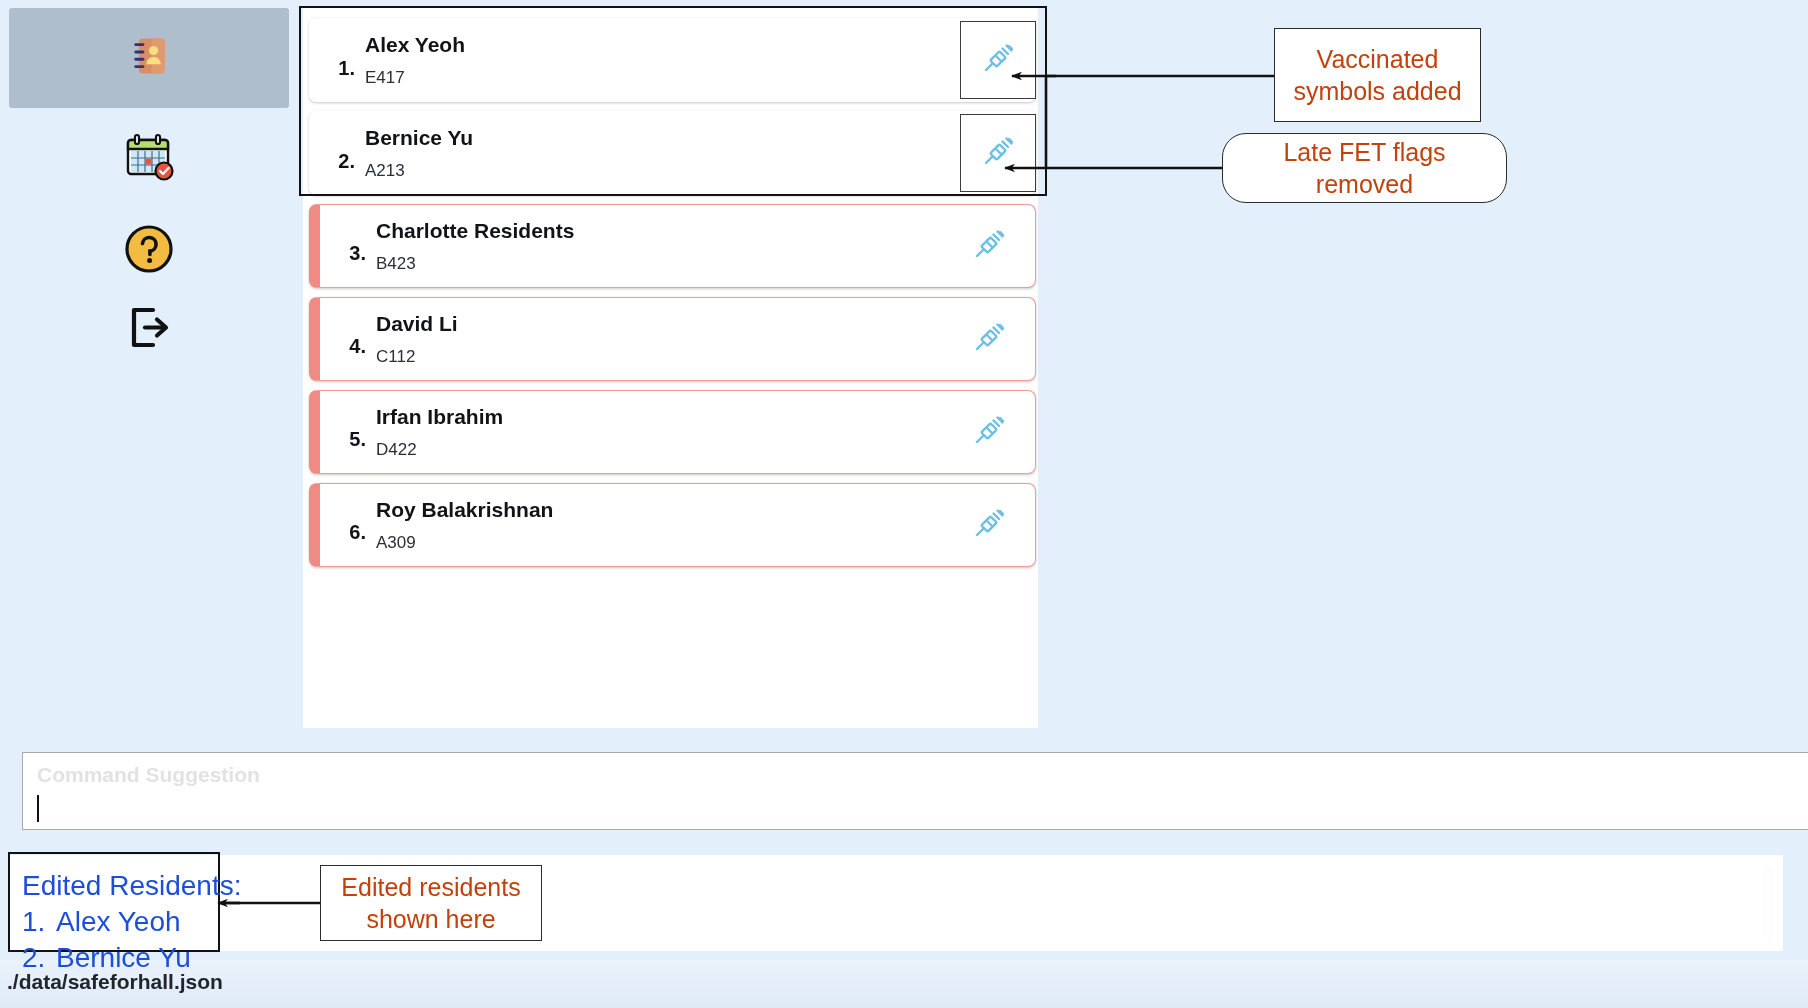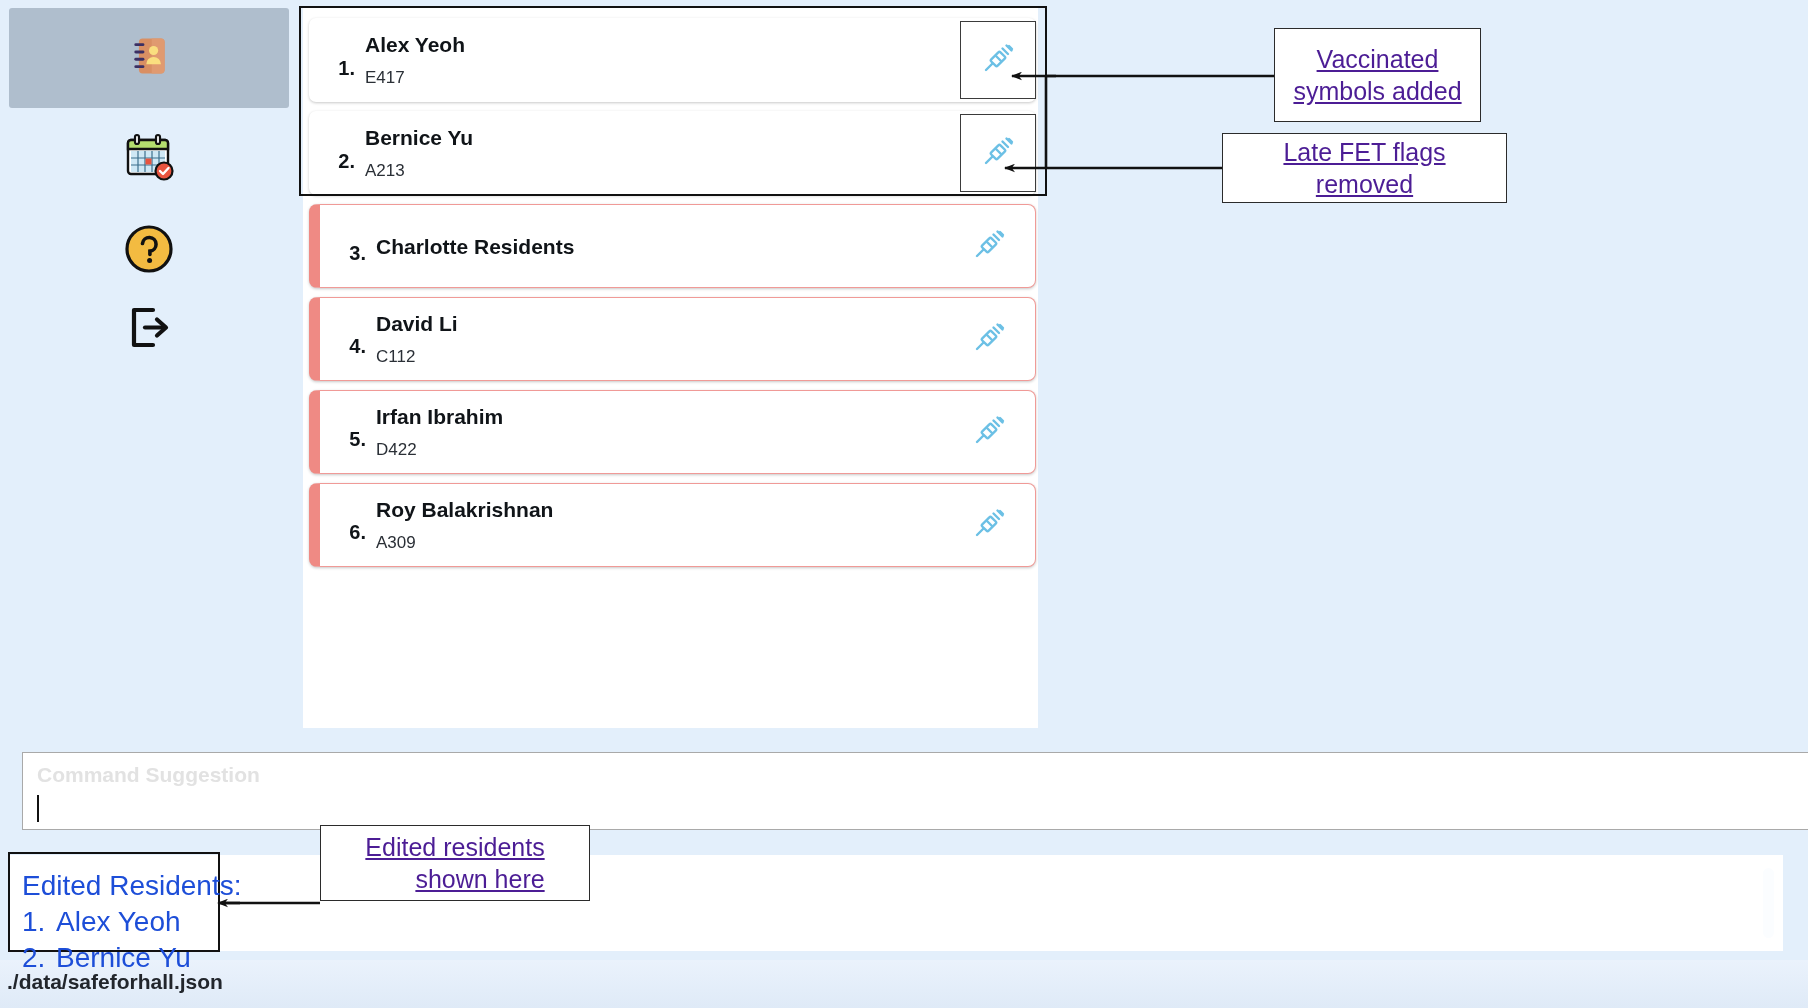--- a/index.html
+++ b/index.html
@@ -200,26 +200,25 @@
   }
   .callout {
     position: absolute;
     background: #ffffff;
     border: 1.5px solid #2b2b2b;
     box-sizing: border-box;
     display: flex;
     align-items: center;
     justify-content: center;
     text-align: center;
-    color: #4c1d95;
+    color: #c2410c;
     font-size: 25px;
     line-height: 1.3;
     white-space: pre-line;
     padding: 20px 12px;
-    text-decoration: underline;
   }
   .hl-box {
     position: absolute;
     border: 2.5px solid #111;
     box-sizing: border-box;
     background: transparent;
   }
   #edited-residents-box {
     position: absolute;
     left: 8px;
@@ -354,20 +353,21 @@
             </g>
           </svg>
         </span>
       </div>
     </div>
 
     <div class="resident-row flagged" style="top:196px;">
       <div class="row-index">3.</div>
       <div class="row-body">
         <div class="resident-name">Charlotte Residents</div>
+        <div class="resident-room">B423</div>
       </div>
       <div class="vaccine-cell">
         <span>
           <svg width="40" height="40" viewBox="0 0 40 40">
             <g stroke="#6cc0e5" stroke-width="2.4" fill="none" stroke-linecap="round" stroke-linejoin="round">
               <line x1="8" y1="32" x2="14.5" y2="25.5"></line>
               <rect x="13.5" y="16.5" width="13" height="9" rx="1.5" transform="rotate(-45 20 21)"></rect>
               <line x1="24.5" y1="10.5" x2="30" y2="16"></line>
               <line x1="28.5" y1="7.5" x2="33.5" y2="12.5"></line>
               <line x1="18" y1="18" x2="23" y2="23"></line>
@@ -478,23 +478,23 @@
     <line x1="1046" y1="76" x2="1046" y2="168" stroke="#111" stroke-width="2.6"></line>
     <line x1="1046" y1="168" x2="1005" y2="168" stroke="#111" stroke-width="2.6" marker-end="url(#arrowhead)"></line>
 
     <line x1="320" y1="903" x2="222" y2="903" stroke="#111" stroke-width="2.6"></line>
     <line x1="240" y1="903" x2="218" y2="903" stroke="#111" stroke-width="2.6" marker-end="url(#arrowhead)"></line>
   </svg>
 
   <div class="callout" style="left:1274px;top:28px;width:207px;height:94px;">Vaccinated
 symbols added</div>
 
-  <div class="callout" style="left:1222px;top:133px;width:285px;height:70px;">Late FET flags removed</div>
-
-  <div class="callout" style="left:320px;top:825px;width:270px;height:76px;text-align:right;">Edited residents
+  <div class="callout" style="left:1222px;top:133px;width:285px;height:70px;border-radius:24px;">Late FET flags removed</div>
+
+  <div class="callout" style="left:320px;top:865px;width:222px;height:76px;">Edited residents
 shown here</div>
 
   <div id="edited-residents-box"></div>
 </div>
 
 <div id="edited-residents-list">
   <div>Edited Residents:</div>
   <div class="er-row">
     <span class="er-num">1.</span>
     <span>Alex Yeoh</span>

